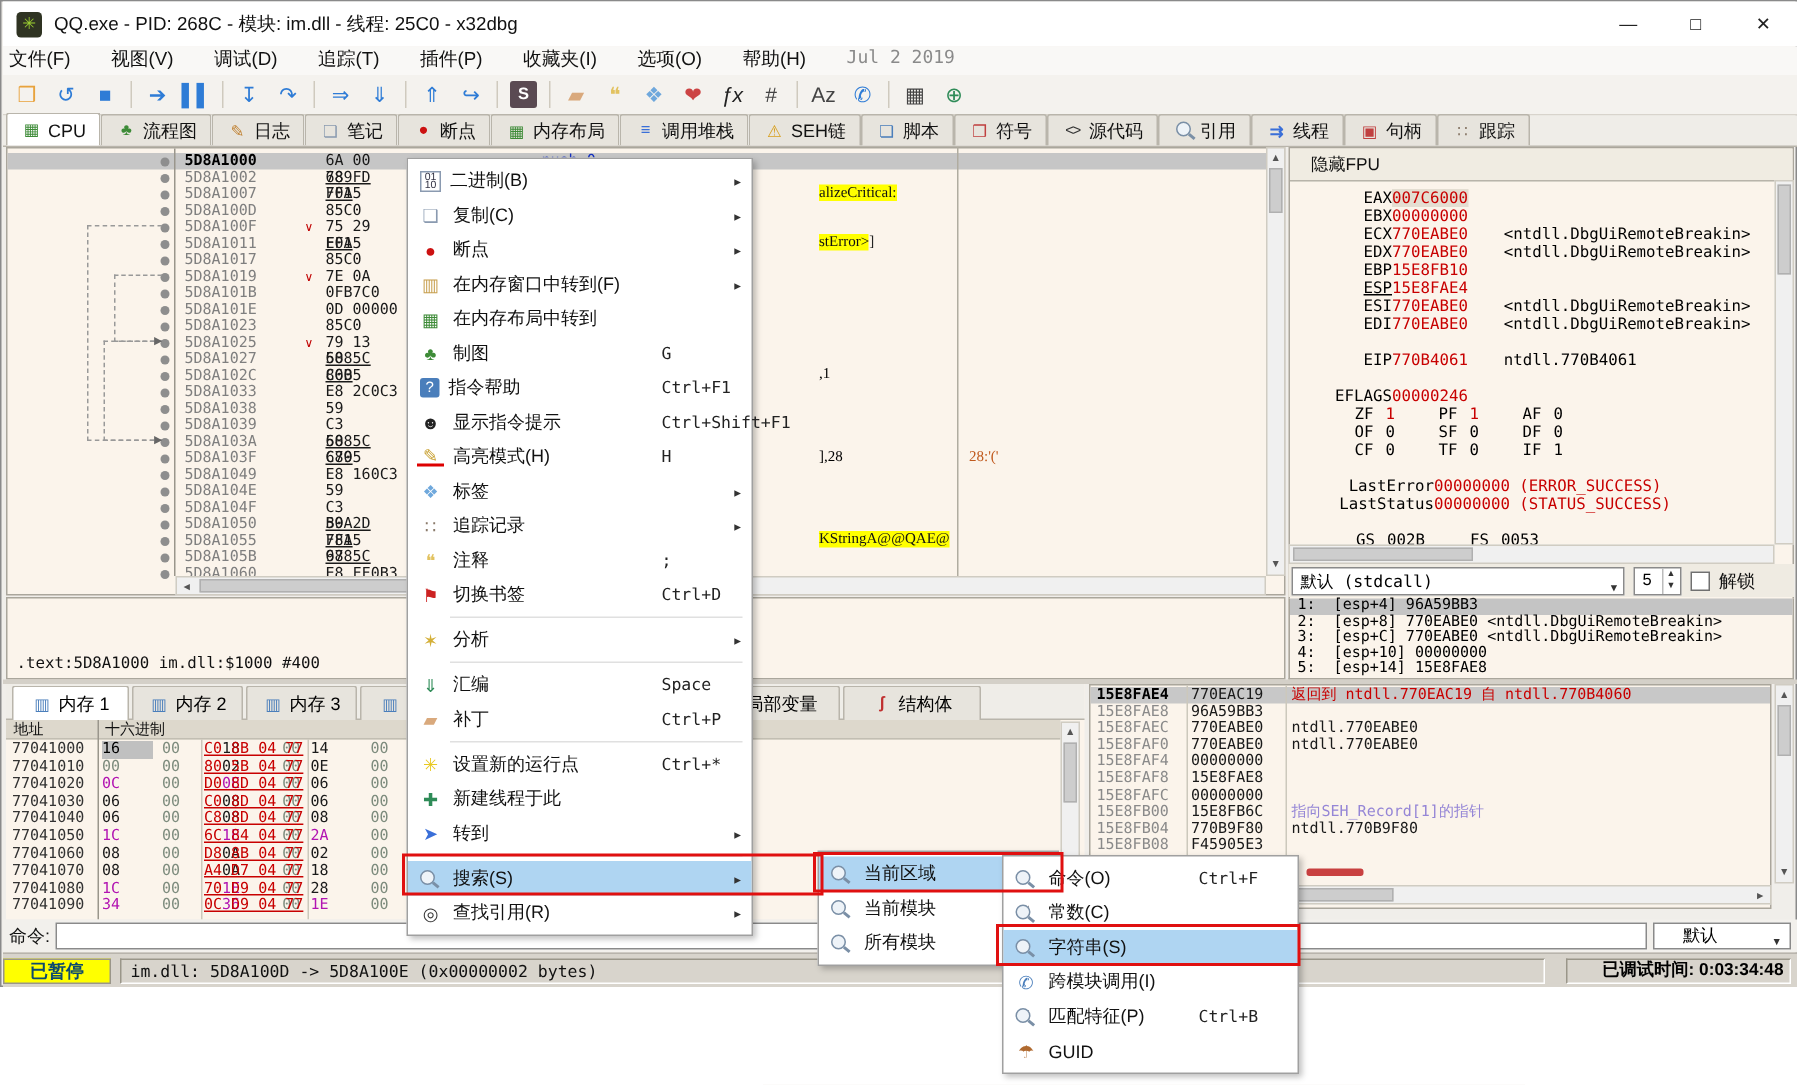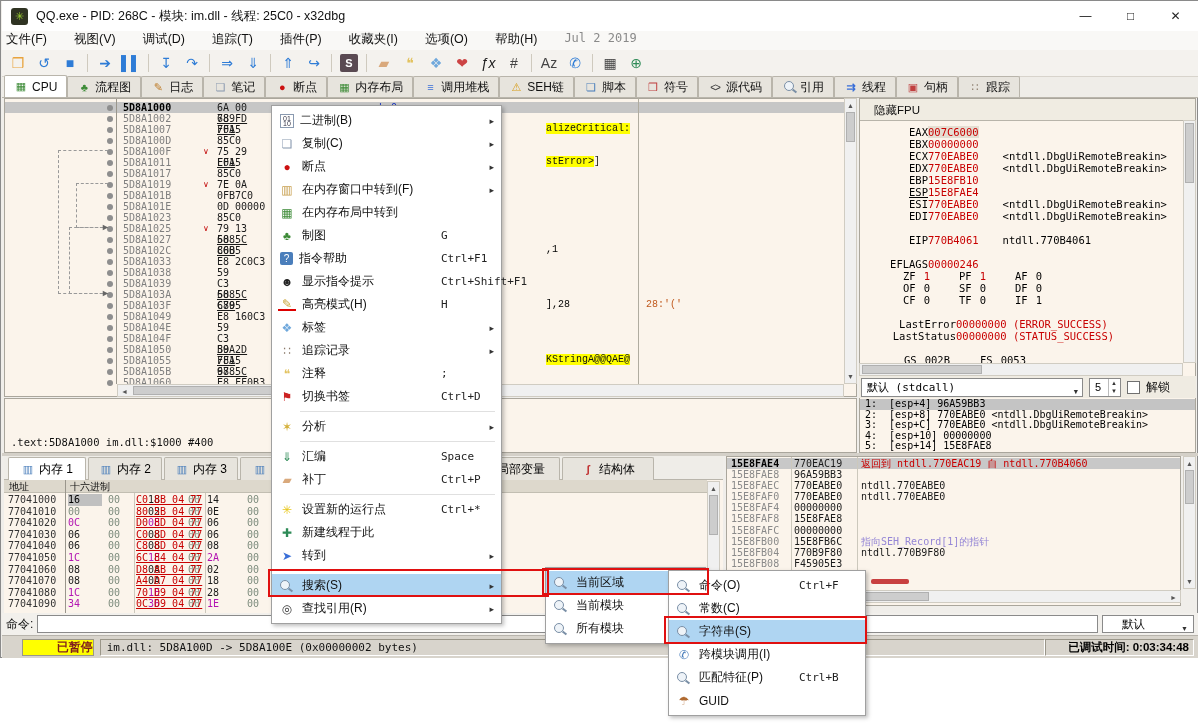--- a/index.html
+++ b/index.html
@@ -46,21 +46,21 @@
   .daddr { left:118px; color:#7f7f7f; font-family:"DejaVu Sans Mono",monospace; }
   .drow.sel .daddr { color:#000; font-weight:bold; }
   .jmark { left:198px; color:#c00000; font-size:8px; }
   .dbytes { left:212px; color:#1a1a1a; font-family:"DejaVu Sans Mono",monospace; white-space:pre; }
   .dbytes .u { text-decoration:underline; position:static; }
   .dtext { left:356px; color:#1531bf; font-family:"DejaVu Sans Mono",monospace; }
   #col-divider { left:637px; top:97px; width:1px; height:286px; background:#b0aca0; }
   #graph-sep { left:115px; top:98px; width:1px; height:285px; background:#9a968c; }
   .jbracket { position:absolute; border-left:1px dashed #999; border-top:1px dashed #999; border-bottom:1px dashed #999; }
   .jarrow { position:absolute; color:#666; font-size:9px; line-height:9px; }
-  .frag { position:absolute; font-family:Liberation Mono, monospace; font-size:10px; line-height:11px; }
+  .frag { position:absolute; font-family:Liberation Serif, serif; font-size:10px; line-height:11px; }
   .frag .yhl { background:#ffff00; color:#111; }
   .frag .blk { color:#222; }
   #frag-cmt28 { color:#c05a1e; }
   
   .sb { position:absolute; background:#f0f0f0; border:1px solid #d0ccc2; }
   .sb .thumb { position:absolute; background:#cdcdcd; border:1px solid #b0b0b0; }
   .sb .sarrow { position:absolute; color:#555; font-size:7px; width:11px; text-align:center; line-height:11px; }
   #dis-vscroll { left:843px; top:97px; width:13px; height:286px; }
   #dis-hscroll { left:116px; top:383px; width:727px; height:13px; }
   #info-pane { position:absolute; left:3px; top:397px; width:853px; height:55px; background:#fbf4eb; border:1px solid #aaa69c; }
@@ -128,21 +128,21 @@
   #stack-hscroll { left:725px; top:589px; width:455px; height:13px; }
   #red-smear { position:absolute; left:870px; top:578px; width:38px; height:5px; background:#c84040; border-radius:2px; }
 
   
   #cmdbar { position:absolute; left:1px; top:612px; width:1196px; height:22px; background:#f2f0ec; display:flex; align-items:center; gap:4px; padding:0 4px; }
   #cmd-label { font-size:12px; color:#111; }
   #cmd-input { flex:1; height:18px; border:1px solid #8a8a8a; background:#fff; font-size:11px; padding:0 4px; }
   #cmd-combo { width:92px; height:18px; background:#fff; border:1px solid #8a8a8a; font-size:11.5px; line-height:16px; padding-left:19px; position:relative; }
   #cmd-caret { position:absolute; right:5px; top:5px; font-size:7px; color:#333; }
   #statusbar { position:absolute; left:1px; top:634px; width:1196px; height:23px; background:#d8d4cc; border-top:1px solid #b8b4ac; display:flex; align-items:center; }
-  #status-state { margin-left:20px; width:72px; height:17px; background:#ffff00; border:1px solid #9a9689; color:#7f1d1d; font-weight:bold; font-size:12px; text-align:right; line-height:15px; }
+  #status-state { margin-left:0; width:72px; height:17px; background:#ffff00; border:1px solid #9a9689; color:#0c4a6e; font-weight:bold; font-size:12px; text-align:center; line-height:15px; }
   #status-msg-panel { margin-left:6px; width:950px; height:17px; border:1px solid; border-color:#9a9689 #fff #fff #9a9689; line-height:15px; padding-left:6px; font-size:11px; color:#111; font-family:"DejaVu Sans Mono",monospace; }
   #status-time-panel { margin-left:auto; margin-right:4px; width:150px; height:17px; border:1px solid; border-color:#9a9689 #fff #fff #9a9689; line-height:15px; font-size:11.5px; color:#000; font-weight:bold; text-align:right; padding-right:4px; white-space:nowrap; }
 
   
   .menupanel { position:absolute; background:#fff; border:1px solid #a0a0a0; box-shadow:2px 2px 4px rgba(0,0,0,0.25); padding:3px 0; }
   #ctx-menu { left:271px; top:105px; width:231px; z-index:30; }
   #submenu-region { left:545px; top:567px; width:161px; z-index:31; }
   #submenu-search { left:668px; top:570px; width:198px; z-index:32; }
   .mitem { position:relative; height:23px; display:flex; align-items:center; }
   .mitem.hl { background:#afd5f2; }

